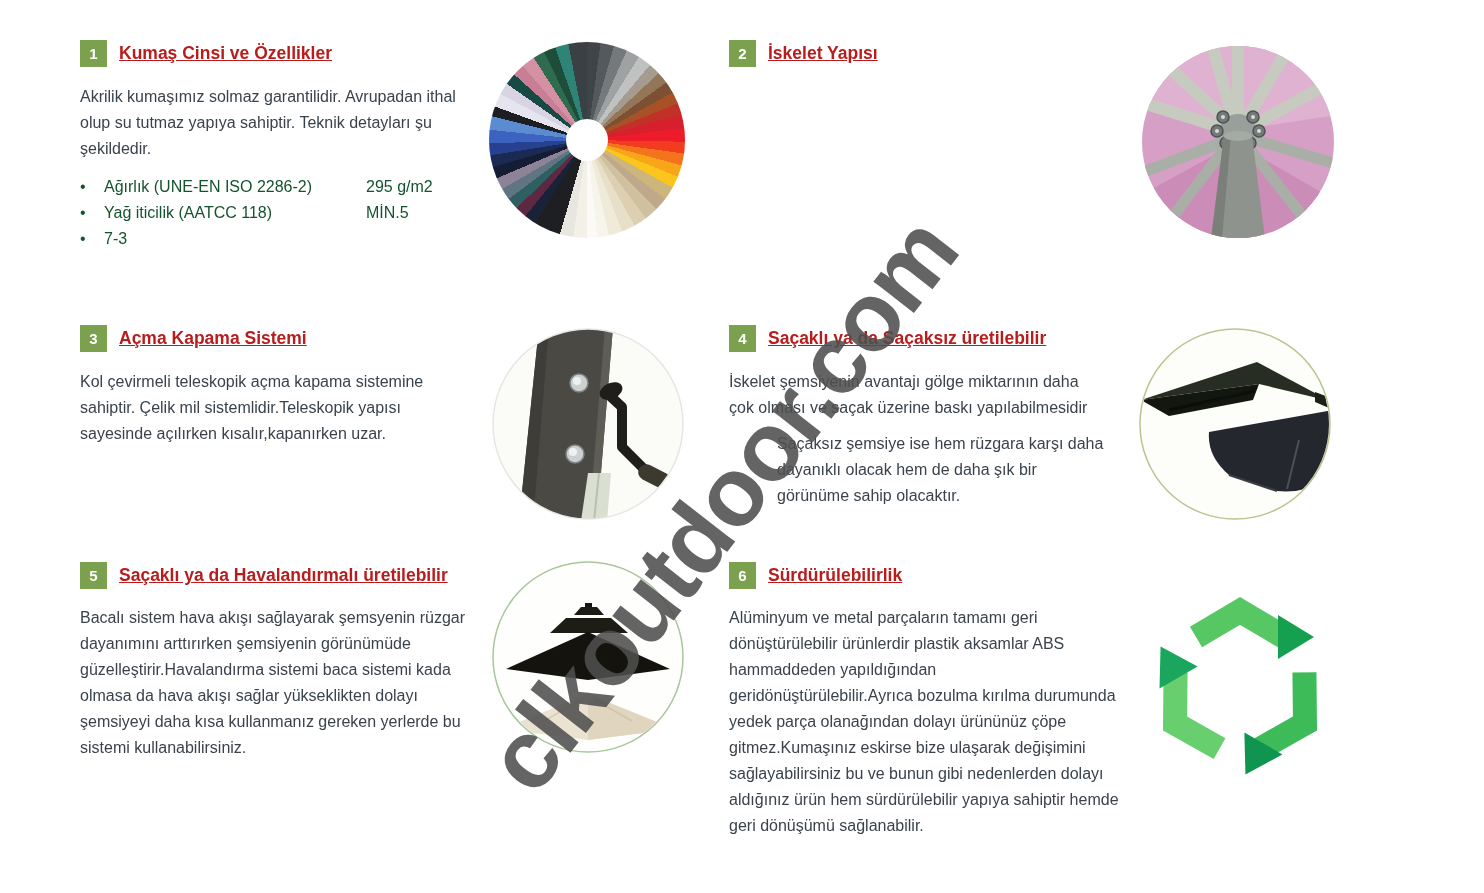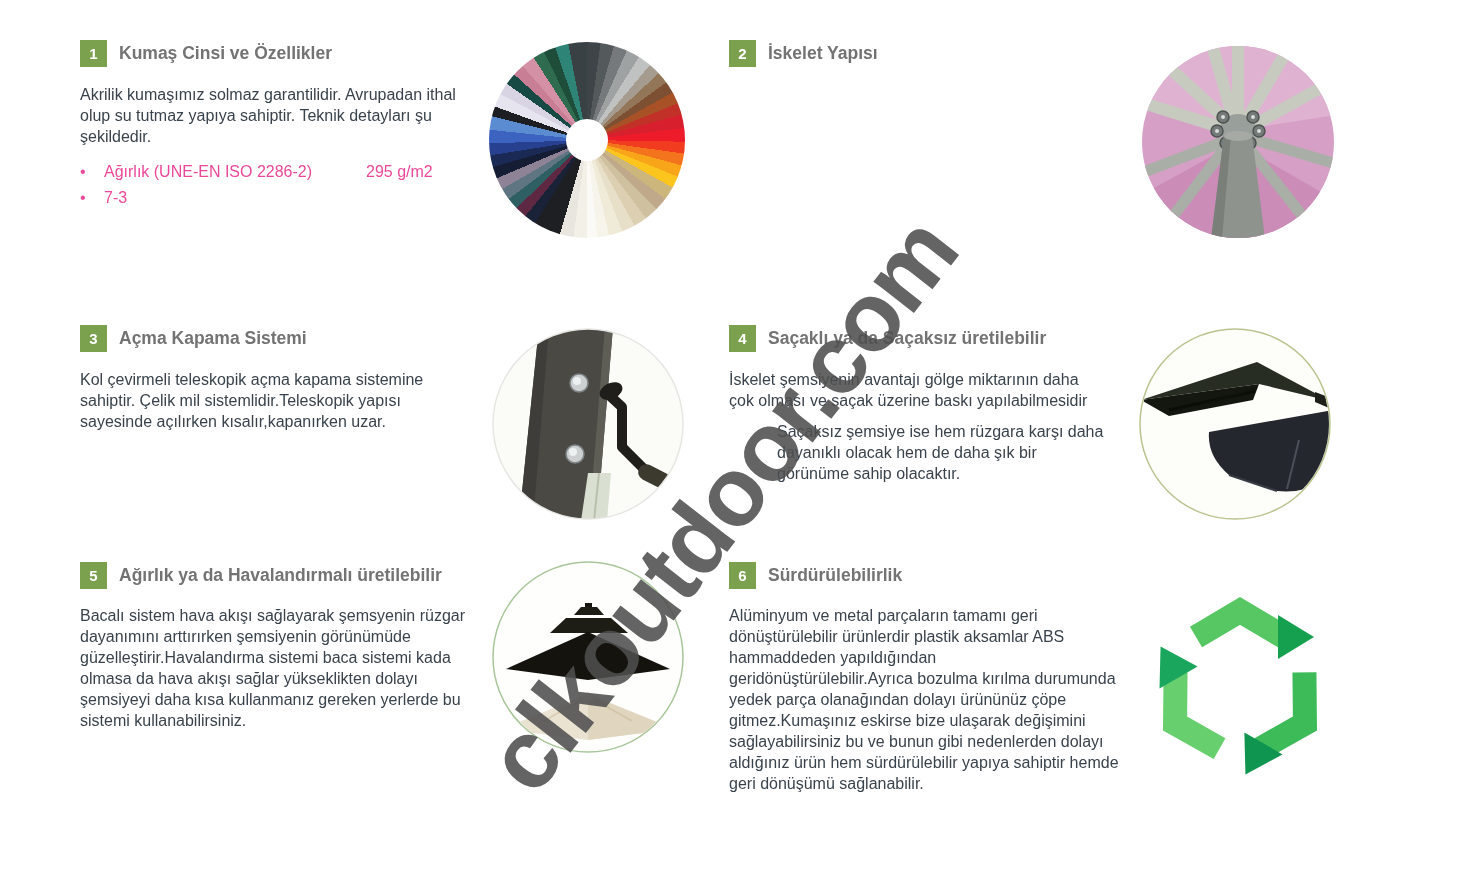--- a/index.html
+++ b/index.html
@@ -6,25 +6,25 @@
   body{
     width:1484px;height:893px;position:relative;overflow:hidden;
     background:#ffffff;font-family:"Liberation Sans",sans-serif;
   }
   .sec{position:absolute;z-index:2;}
   .sec-head{display:flex;align-items:center;gap:12px;}
   .badge{
     width:27px;height:27px;flex:0 0 27px;background:#7ba04e;color:#ffffff;
     font-size:15px;font-weight:bold;display:flex;align-items:center;justify-content:center;
   }
-  .title{margin:0;font-size:17.5px;font-weight:bold;color:#737373;}
-  .para{margin:17px 0 0 0;font-size:16px;line-height:21px;color:#3a434c;}
+  .title{margin:0;font-size:17.5px;font-weight:bold;color:#b91c1c;text-decoration:underline;}
+  .para{margin:17px 0 0 0;font-size:16px;line-height:26px;color:#3a434c;}
   .para + .para{margin-top:10px;margin-left:48px;}
   .sec.tight .para{margin-top:16px;}
-  .specs{list-style:none;margin:12px 0 0 0;padding:0;font-size:16px;line-height:26px;color:#ec4899;}
+  .specs{list-style:none;margin:12px 0 0 0;padding:0;font-size:16px;line-height:26px;color:#14532d;}
   .specs li{display:flex;}
   .specs li::before{content:"\2022";flex:0 0 24px;}
   .specs .lbl{flex:0 0 262px;}
   .img-circle{position:absolute;border-radius:50%;z-index:1;}
   .fan{left:489px;top:42px;width:196px;height:196px;}
   .fan-hole{position:absolute;left:50%;top:50%;width:42px;height:42px;margin:-21px 0 0 -21px;
     background:#ffffff;border-radius:50%;}
   .photo{position:absolute;z-index:1;line-height:0;}
   .photo-skeleton{left:1141px;top:45px;}
   .photo-crank{left:491px;top:327px;}
@@ -45,20 +45,24 @@
     <div class="badge">1</div>
     <h2 class="title">Kumaş Cinsi ve Özellikler</h2>
   </div>
   <p class="para">Akrilik kumaşımız solmaz garantilidir. Avrupadan ithal olup su tutmaz yapıya sahiptir. Teknik detayları şu şekildedir.</p>
   <ul class="specs">
     <li>
         <span class="lbl">Ağırlık (UNE-EN ISO 2286-2)</span>
         <span class="val">295 g/m2</span>
       </li>
     <li>
+        <span class="lbl">Yağ iticilik (AATCC 118)</span>
+        <span class="val">MİN.5</span>
+      </li>
+    <li>
         <span class="val">7-3</span>
       </li>
   </ul>
 </section>
 
 <section class="sec" style="left:729px;top:40px;width:390px">
   <div class="sec-head">
     <div class="badge">2</div>
     <h2 class="title">İskelet Yapısı</h2>
   </div>
@@ -77,21 +81,21 @@
     <div class="badge">4</div>
     <h2 class="title">Saçaklı ya da Saçaksız üretilebilir</h2>
   </div>
   <p class="para">İskelet şemsiyenin avantajı gölge miktarının daha çok olması ve saçak üzerine baskı yapılabilmesidir</p>
   <p class="para">Saçaksız şemsiye ise hem rüzgara karşı daha dayanıklı olacak hem de daha şık bir görünüme sahip olacaktır.</p>
 </section>
 
 <section class="sec tight" style="left:80px;top:562px;width:392px">
   <div class="sec-head">
     <div class="badge">5</div>
-    <h2 class="title">Ağırlık ya da Havalandırmalı üretilebilir</h2>
+    <h2 class="title">Saçaklı ya da Havalandırmalı üretilebilir</h2>
   </div>
   <p class="para">Bacalı sistem hava akışı sağlayarak şemsyenin rüzgar dayanımını arttırırken şemsiyenin görünümüde güzelleştirir.Havalandırma sistemi baca sistemi kada olmasa da hava akışı sağlar yükseklikten dolayı şemsiyeyi daha kısa kullanmanız gereken yerlerde bu sistemi kullanabilirsiniz.</p>
 </section>
 
 <section class="sec tight" style="left:729px;top:562px;width:390px">
   <div class="sec-head">
     <div class="badge">6</div>
     <h2 class="title">Sürdürülebilirlik</h2>
   </div>
   <p class="para">Alüminyum ve metal parçaların tamamı geri dönüştürülebilir ürünlerdir plastik aksamlar ABS hammaddeden yapıldığından geridönüştürülebilir.Ayrıca bozulma kırılma durumunda yedek parça olanağından dolayı ürününüz çöpe gitmez.Kumaşınız eskirse bize ulaşarak değişimini sağlayabilirsiniz bu ve bunun gibi nedenlerden dolayı aldığınız ürün hem sürdürülebilir yapıya sahiptir hemde geri dönüşümü sağlanabilir.</p>

